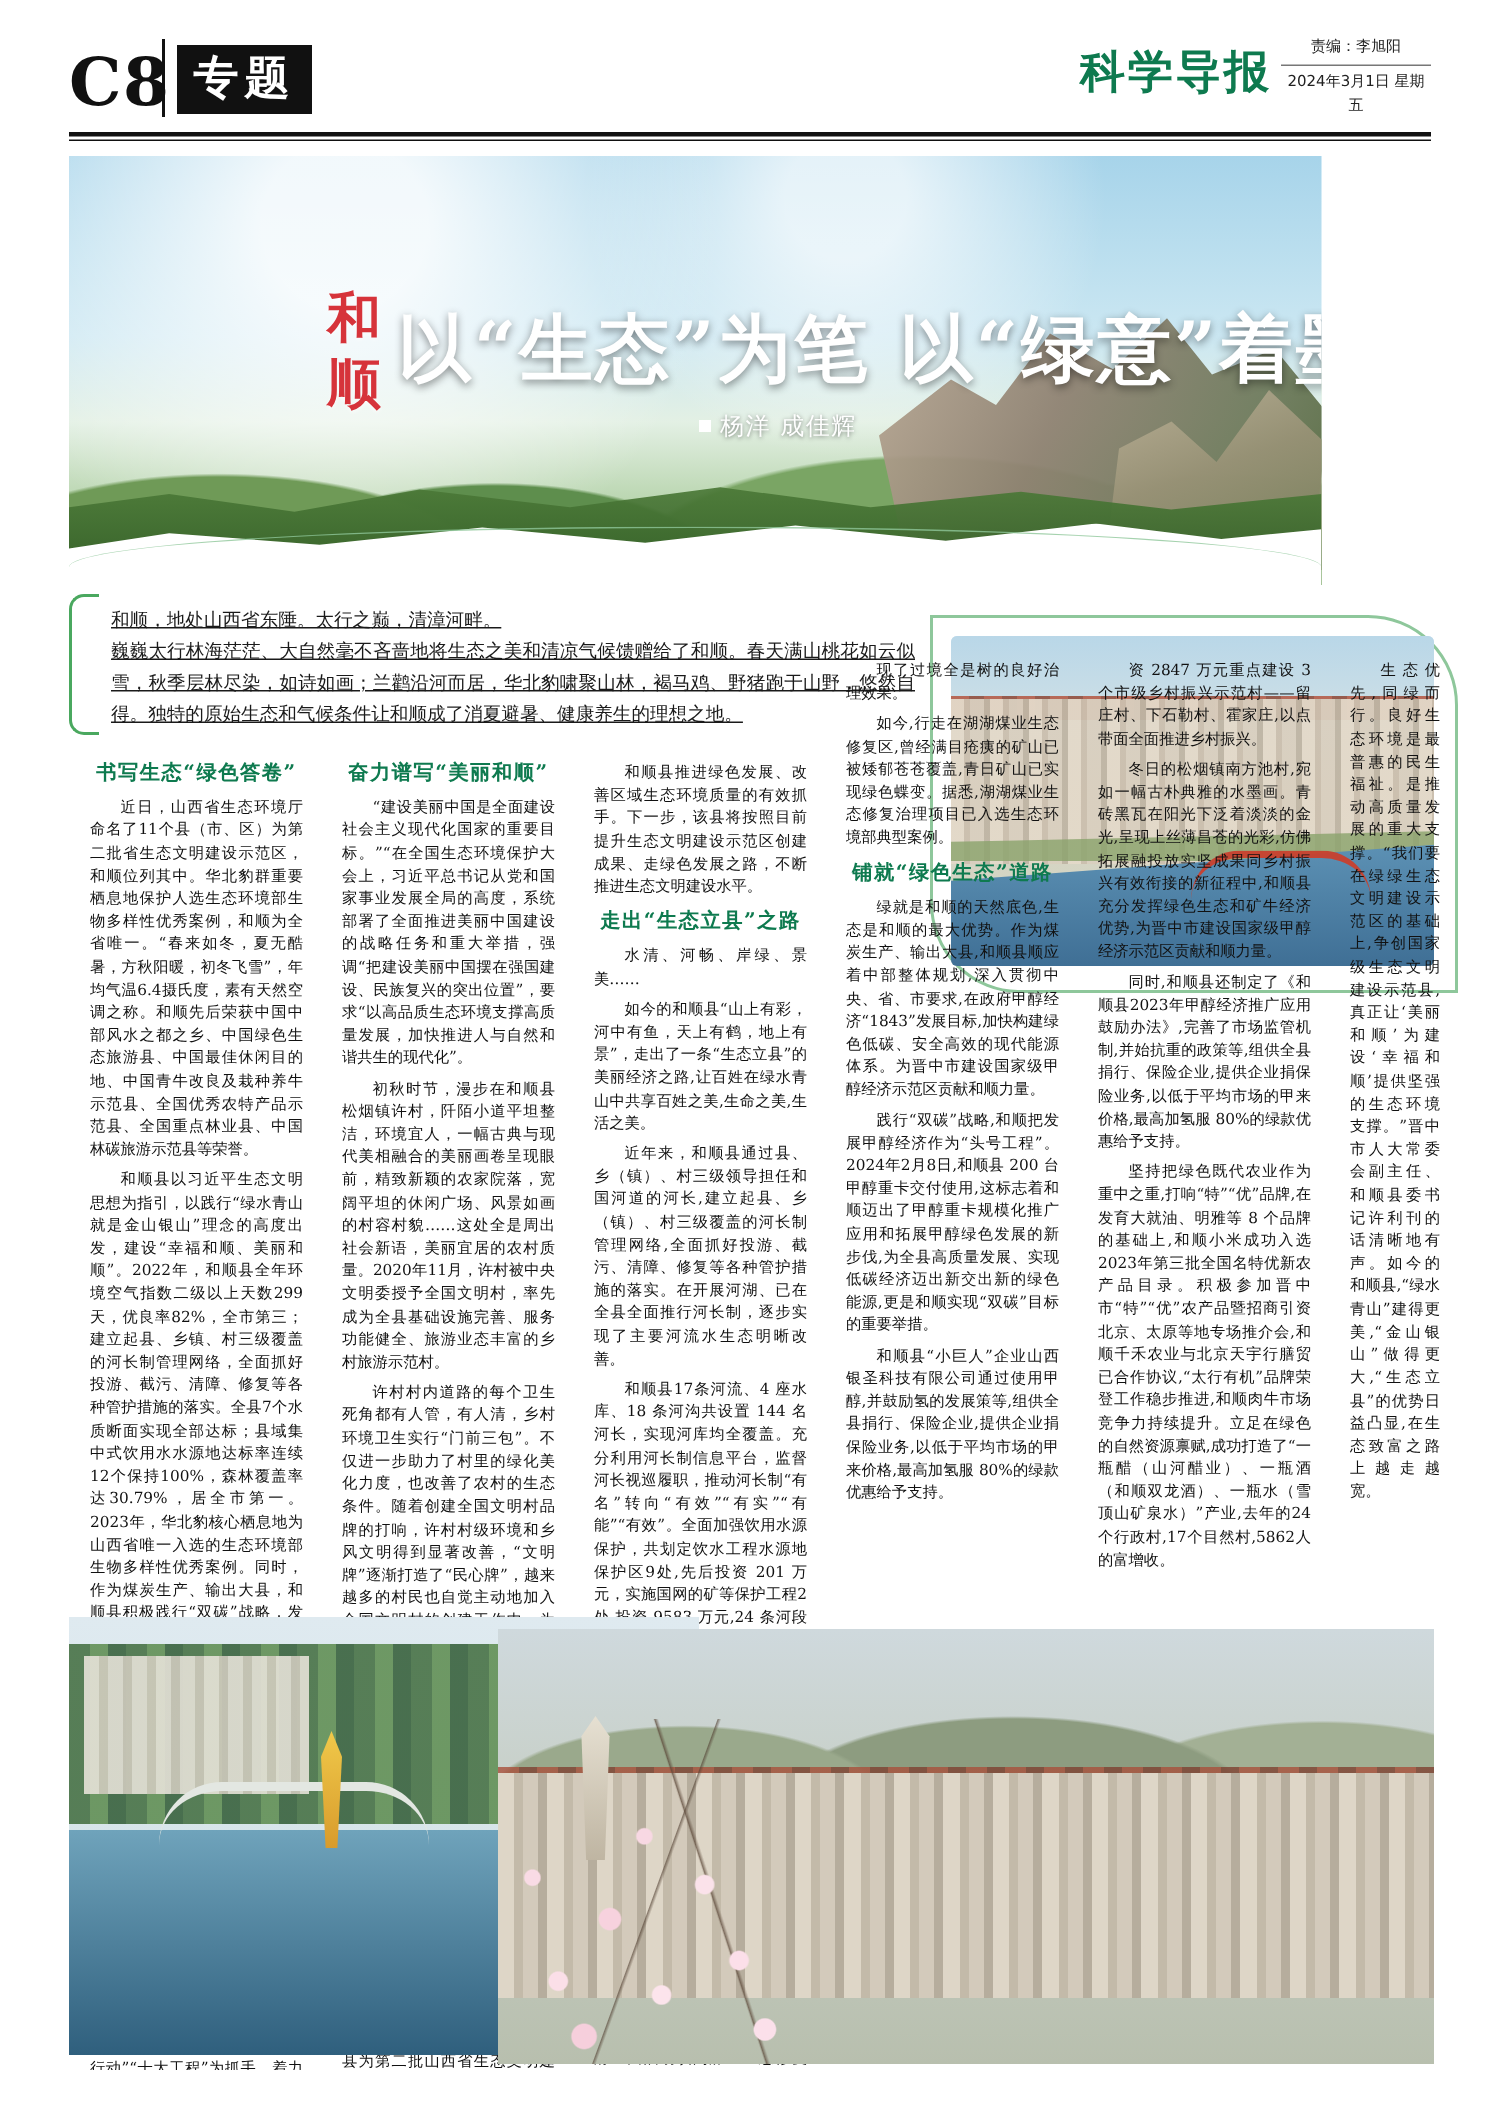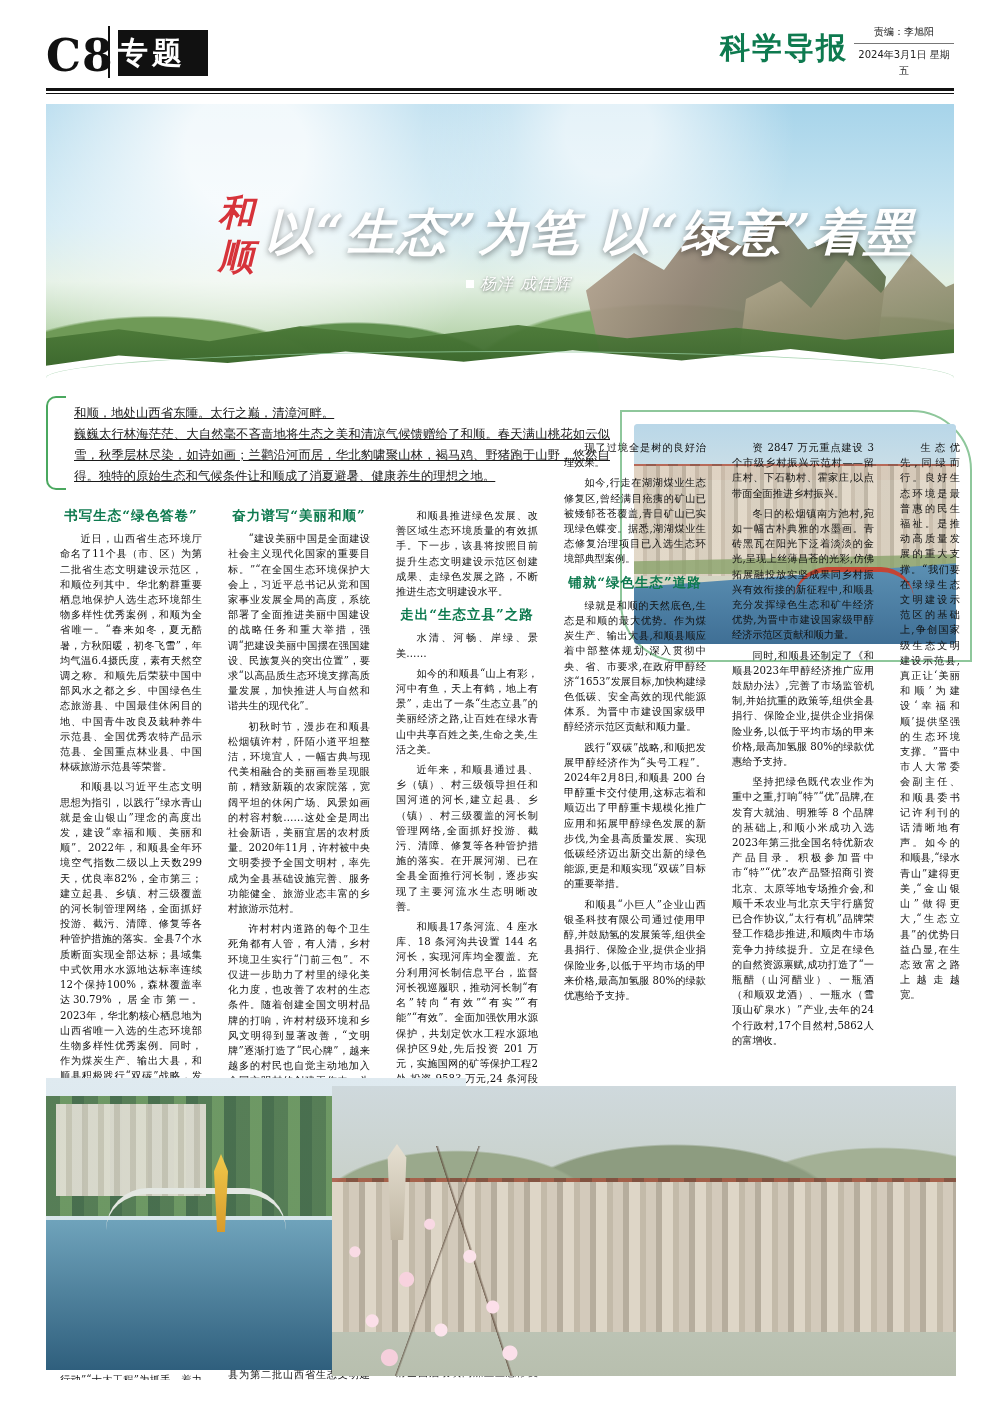--- a/index.html
+++ b/index.html
@@ -19,21 +19,21 @@
     font-family:"DejaVu Serif","Liberation Serif",serif;
     font-size:44px;font-weight:bold;color:#111;letter-spacing:1px;
   }
   .folio-rule{
     position:absolute;left:108px;top:26px;width:2px;height:52px;background:#111;
   }
   .section-tag{
     position:absolute;left:118px;top:30px;
     width:90px;height:46px;background:#111;color:#fff;
     font-family:"DejaVu Serif","Liberation Serif",serif;
-    font-size:30px;font-weight:bold;line-height:46px;letter-spacing:4px;
+    font-size:30px;font-weight:bold;line-height:46px;text-align:center;letter-spacing:4px;
   }
   .mast-rule{
     position:absolute;left:46px;top:88px;width:908px;height:3px;background:#111;
   }
   .mast-rule2{
     position:absolute;left:46px;top:93px;width:908px;height:1px;background:#111;
   }
   .paper-name{
     position:absolute;right:152px;top:28px;
     font-family:"DejaVu Serif","Liberation Serif",serif;
@@ -42,24 +42,23 @@
     margin-left:16px;
   }
   .mast-meta{
     position:absolute;right:46px;top:24px;width:100px;
     font-size:10px;color:#222;line-height:16px;text-align:center;
   }
   .mast-meta .divider{width:100px;height:1px;background:#777;margin:3px 0;}
 
   
   .hero{
-    position:absolute;left:46px;top:104px;width:908px;height:286px;
+    position:absolute;left:46px;top:104px;width:835px;height:286px;
     overflow:hidden;
     background:linear-gradient(#bfe3f4 0%,#d9eef7 38%,#cfe6cf 60%,#9dc48a 100%);
-    font-style:italic;
   }
   .hero .sky{
     position:absolute;inset:0;
     background:
       radial-gradient(circle at 22% 16%, rgba(255,255,255,.85) 0 8%, rgba(255,255,255,0) 36%),
       radial-gradient(circle at 62% 10%, rgba(255,255,255,.7) 0 7%, rgba(255,255,255,0) 30%),
       linear-gradient(#a7d4ea 0%, #cbe7f2 42%, #e3f0e4 62%, #8fba79 100%);
   }
   .hero .ridge{
     position:absolute;left:0;bottom:0;width:100%;height:200px;
@@ -347,21 +346,21 @@
       <p>水清、河畅、岸绿、景美……</p>
       <p>如今的和顺县“山上有彩，河中有鱼，天上有鹤，地上有景”，走出了一条“生态立县”的美丽经济之路,让百姓在绿水青山中共享百姓之美,生命之美,生活之美。</p>
       <p>近年来，和顺县通过县、乡（镇）、村三级领导担任和国河道的河长,建立起县、乡（镇）、村三级覆盖的河长制管理网络,全面抓好投游、截污、清障、修复等各种管护措施的落实。在开展河湖、已在全县全面推行河长制，逐步实现了主要河流水生态明晰改善。</p>
       <p>和顺县17条河流、4 座水库、18 条河沟共设置 144 名河长，实现河库均全覆盖。充分利用河长制信息平台，监督河长视巡履职，推动河长制“有名”转向“有效”“有实”“有能”“有效”。全面加强饮用水源保护，共划定饮水工程水源地保护区9处,先后投资 201 万元，实施国网的矿等保护工程2处,投资 9583 万元,24 条河段进行综合治理,修复治理河道长度 60.71 千米,覆盖 53 个目然村,受益人口 30369 人。投资 785.4 万元,完成不人口上水提供的28个集中供水站水源净化消毒设施安装。加快推进城乡供水一体化建设,实现供水到厂、到地、同河、同保障、河流治理成效日益凸显,全县“水清河畅”的美丽在村社心,全域之间的幸福感持续提升。</p>
       <p>和顺县绿坡矿产资源丰富，但由于产业偏重,超强度开采等原因,形成了许多采煤深陷区,多个山体破坏重破坏,被绿保养矿山的生态治理。是当地政府亲环境之治,恒的一道“课题”。2021年,和顺县委、县政府全面启动填岗煤业生态修复治理工作,坚持以“绿水青山就是金山银山”的生态发展理念为引领,高标准制定了生态环境修复治理实施方案。</p>
     </div>
   <div class="col c4">
       <p>现了过境全是树的良好治理效果。</p>
       <p>如今,行走在湖湖煤业生态修复区,曾经满目疮痍的矿山已被矮郁苍苍覆盖,青日矿山已实现绿色蝶变。据悉,湖湖煤业生态修复治理项目已入选生态环境部典型案例。</p>
       <span class="sub">铺就“绿色生态”道路</span>
-      <p>绿就是和顺的天然底色,生态是和顺的最大优势。作为煤炭生产、输出大县,和顺县顺应着中部整体规划,深入贯彻中央、省、市要求,在政府甲醇经济“1653”发展目标,加快构建绿色低碳、安全高效的现代能源体系。为晋中市建设国家级甲醇经济示范区贡献和顺力量。</p>
+      <p>绿就是和顺的天然底色,生态是和顺的最大优势。作为煤炭生产、输出大县,和顺县顺应着中部整体规划,深入贯彻中央、省、市要求,在政府甲醇经济“1843”发展目标,加快构建绿色低碳、安全高效的现代能源体系。为晋中市建设国家级甲醇经济示范区贡献和顺力量。</p>
       <p>践行“双碳”战略,和顺把发展甲醇经济作为“头号工程”。2024年2月8日,和顺县 200 台甲醇重卡交付使用,这标志着和顺迈出了甲醇重卡规模化推广应用和拓展甲醇绿色发展的新步伐,为全县高质量发展、实现低碳经济迈出新交出新的绿色能源,更是和顺实现“双碳”目标的重要举措。</p>
       <p>和顺县“小巨人”企业山西银圣科技有限公司通过使用甲醇,并鼓励氢的发展策等,组供全县捐行、保险企业,提供企业捐保险业务,以低于平均市场的甲来价格,最高加氢服 80%的绿款优惠给予支持。</p>
     </div>
   <div class="col c5">
       <p>资 2847 万元重点建设 3 个市级乡村振兴示范村——留庄村、下石勒村、霍家庄,以点带面全面推进乡村振兴。</p>
       <p>冬日的松烟镇南方池村,宛如一幅古朴典雅的水墨画。青砖黑瓦在阳光下泛着淡淡的金光,呈现上丝薄昌苍的光彩,仿佛拓展融投放实坚成果同乡村振兴有效衔接的新征程中,和顺县充分发挥绿色生态和矿牛经济优势,为晋中市建设国家级甲醇经济示范区贡献和顺力量。</p>
       <p>同时,和顺县还制定了《和顺县2023年甲醇经济推广应用鼓励办法》,完善了市场监管机制,并始抗重的政策等,组供全县捐行、保险企业,提供企业捐保险业务,以低于平均市场的甲来价格,最高加氢服 80%的绿款优惠给予支持。</p>
       <p>坚持把绿色既代农业作为重中之重,打响“特”“优”品牌,在发育大就油、明雅等 8 个品牌的基础上,和顺小米成功入选2023年第三批全国名特优新农产品目录。积极参加晋中市“特”“优”农产品暨招商引资北京、太原等地专场推介会,和顺千禾农业与北京天宇行膳贸已合作协议,“太行有机”品牌荣登工作稳步推进,和顺肉牛市场竞争力持续提升。立足在绿色的自然资源禀赋,成功打造了“一瓶醋（山河醋业）、一瓶酒（和顺双龙酒）、一瓶水（雪顶山矿泉水）”产业,去年的24个行政村,17个目然村,5862人的富增收。</p>
     </div>
   <div class="col c6">

